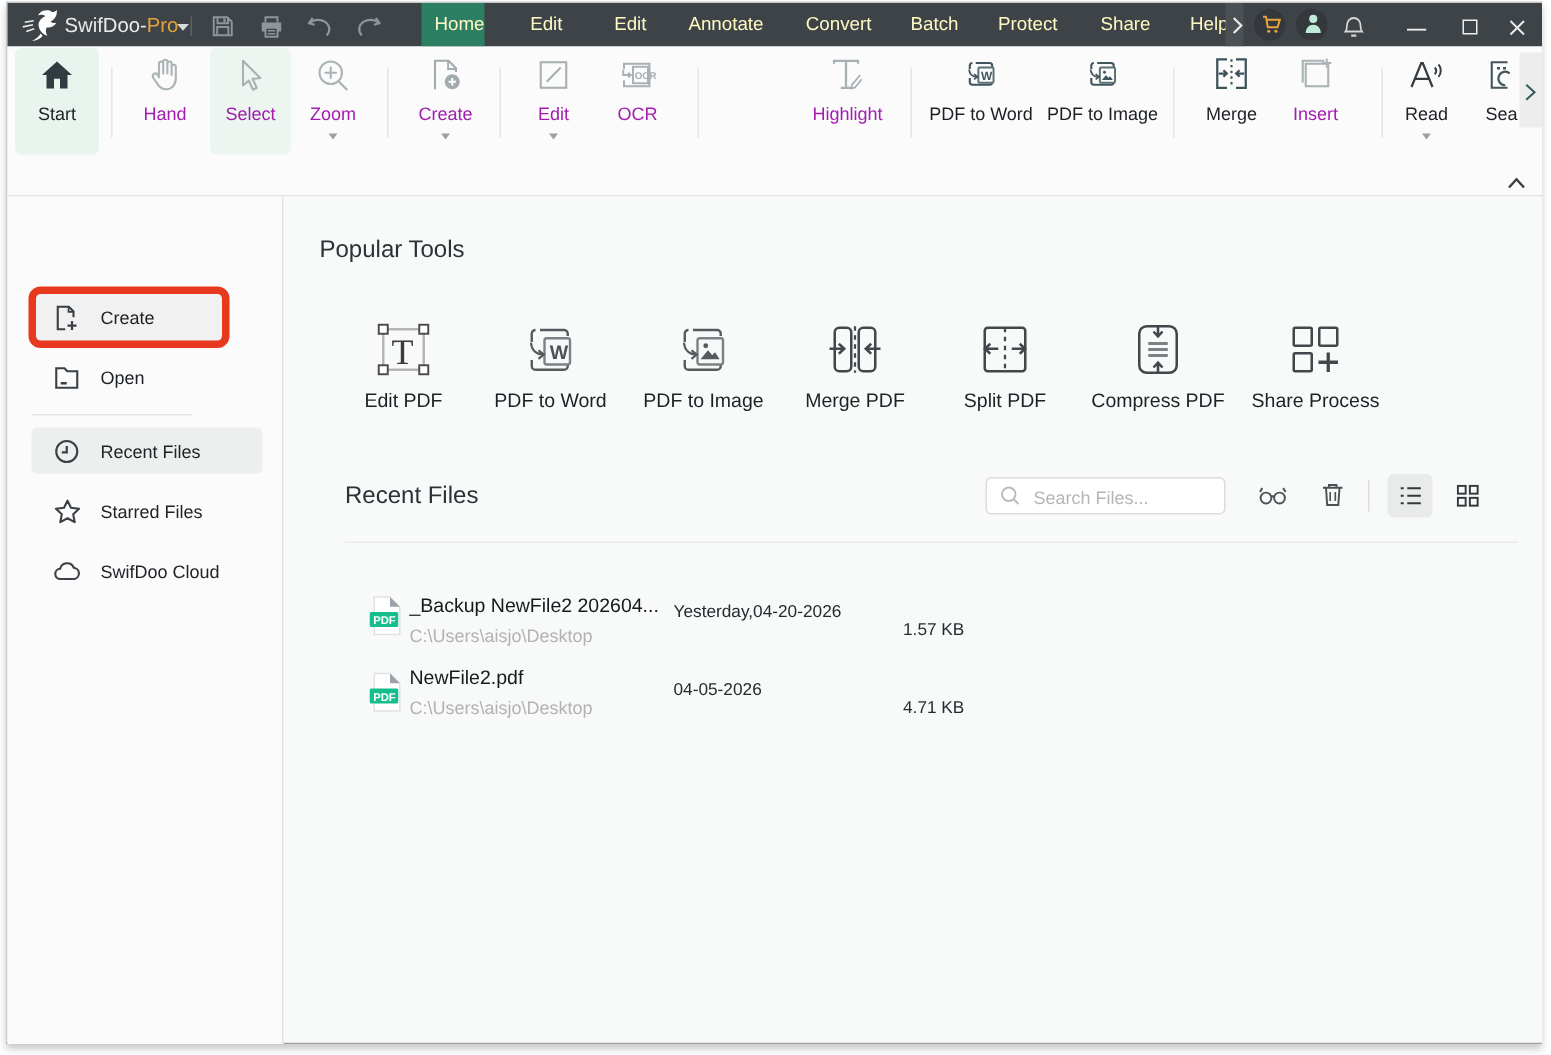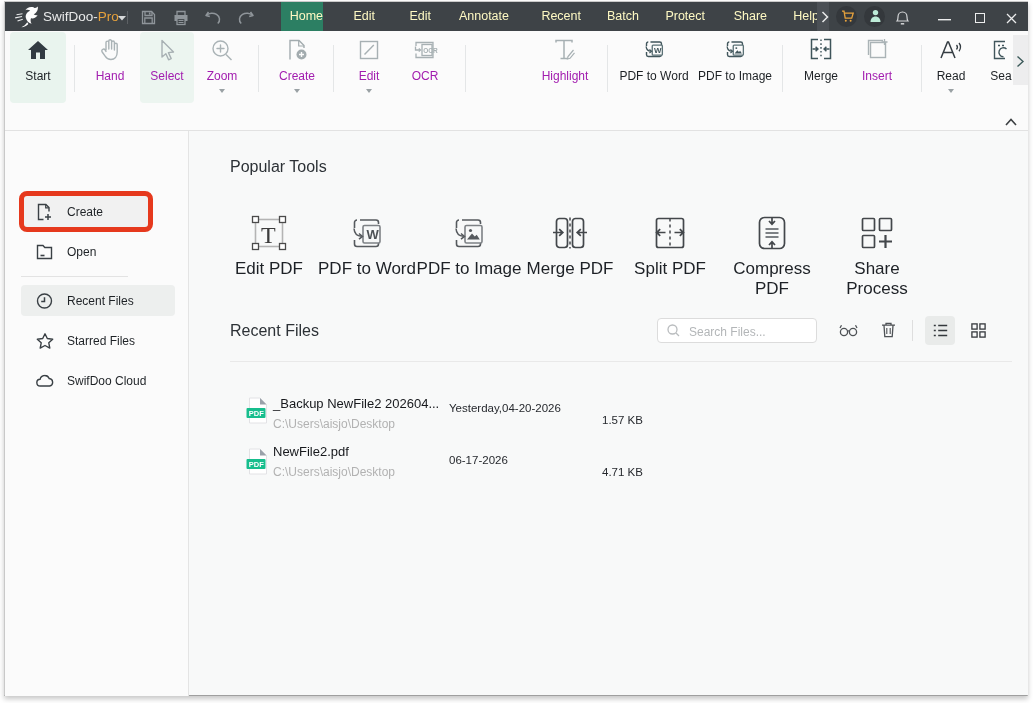--- a/index.html
+++ b/index.html
@@ -28,21 +28,21 @@
 
 .content { position:absolute; left:5px; top:131px; width:1023px; height:564px; background:#f8f9f9; }
 .sidebar { position:absolute; left:0; top:0; width:184px; height:565px; background:#fbfbfb; border-right:1px solid #e4e4e4; }
 .side-item { position:absolute; left:0; width:184px; height:32px; }
 .side-item .txt { position:absolute; left:62px; top:50%; transform:translateY(-50%); font-size:12px; color:#1e2226; }
 .side-item svg { position:absolute; left:31px; top:50%; transform:translateY(-50%); }
 
 .h16 { position:absolute; font-size:16px; color:#2c3136; }
 .tool { position:absolute; top:84px; width:110px; text-align:center; }
 .tool svg { display:inline-block; }
-.tool .tl { position:absolute; top:44px; width:110px; left:0; text-align:center; font-size:17px; color:#1d2126; }
+.tool .tl { position:absolute; top:44px; width:110px; left:0; text-align:center; font-size:13px; color:#1d2126; }
 .searchbox { position:absolute; left:652px; top:187px; width:160px; height:25px; background:#fff; border:1px solid #dcdcdc; border-radius:4px; }
 .filerow .tit { position:absolute; left:268px; font-size:13px; color:#17191d; }
 .filerow .pth { position:absolute; left:268px; font-size:12px; color:#b2b2b2; }
 .filerow .dat { position:absolute; left:444px; font-size:11.5px; color:#26292e; }
 .filerow .siz { position:absolute; left:597px; font-size:11.5px; color:#26292e;margin-top:12px; }
 </style>
 </head>
 <body>
 <div class="window"></div>
 <div class="titlebar" id="titlebar">
@@ -77,21 +77,21 @@
       <path d="M1.6 4.2 C4 1.8 8.5 1.6 11.5 3.4 C15 5.5 15.5 9.8 12.8 12.6"></path>
   </svg>
   <svg class="abs" style="left:231px;top:9px" width="18" height="14" viewBox="0 0 18 14" fill="none" stroke="#8f959a" stroke-width="1.5">
     <path d="M14.5 1 L17 4.5 L13.2 5.5" stroke-linejoin="round"></path>
       <path d="M16.4 4.2 C14 1.8 9.5 1.6 6.5 3.4 C3 5.5 2.5 9.8 5.2 12.6"></path>
   </svg>
   <div class="tb-item home-tab" style="left:276px;width:42px">Home</div>
   <div class="tb-item" style="left:336px;width:34px">Edit</div>
   <div class="tb-item" style="left:386px;width:40px">Edit</div>
   <div class="tb-item" style="left:444px;width:60px">Annotate</div>
-  <div class="tb-item" style="left:522px;width:54px">Recent</div>
+  <div class="tb-item" style="left:522px;width:54px">Convert</div>
   <div class="tb-item" style="left:596px;width:38px">Batch</div>
   <div class="tb-item" style="left:650px;width:50px">Protect</div>
   <div class="tb-item" style="left:718px;width:44px">Share</div>
   <div class="tb-item" style="left:780px;width:34px">Help</div>
   <div class="abs" style="left:812px;top:0;width:12px;height:29px;background:#4b5055"></div>
   <svg class="abs" style="left:816px;top:9px" width="8" height="12" viewBox="0 0 8 12" fill="none" stroke="#e8eaea" stroke-width="1.5">
       <path d="M1.5 1 L6.5 6 L1.5 11"></path>
     </svg>
   <div class="circ" style="left:831px"></div>
   <svg class="abs" style="left:836px;top:8px" width="13" height="13" viewBox="0 0 13 13" fill="none" stroke="#e8a33d" stroke-width="1.3">
@@ -289,21 +289,21 @@
       <div class="txt">Starred Files</div>
     </div>
     <div class="side-item" style="top:234px;height:32px">
       <svg width="18" height="13" viewBox="0 0 18 13" fill="none" stroke="#3a4045" stroke-width="1.4">
         <path d="M4.4 11.5 a3.4 3.4 0 0 1 -0.3 -6.8 A4.8 4.8 0 0 1 13.2 4 a3.8 3.8 0 0 1 0.4 7.5 Z"></path>
       </svg>
       <div class="txt">SwifDoo Cloud</div>
     </div>
   </div>
   <div id="main">
-    <div class="h16" style="left:225px;top:27px">Popular Tools</div>
+    <div class="h16" style="left:208px;top:27px">Popular Tools</div>
 
     <div class="tool" style="left:209px">
       <svg width="36" height="36" viewBox="0 0 36 36" fill="none">
         <rect x="4.5" y="4.5" width="27" height="27" stroke="#b4b4b4" stroke-width="1.6"></rect>
         <rect x="1.5" y="1.5" width="6" height="6" fill="#fff" stroke="#4b4b4b" stroke-width="1.3"></rect>
         <rect x="28.5" y="1.5" width="6" height="6" fill="#fff" stroke="#4b4b4b" stroke-width="1.3"></rect>
         <rect x="1.5" y="28.5" width="6" height="6" fill="#fff" stroke="#4b4b4b" stroke-width="1.3"></rect>
         <rect x="28.5" y="28.5" width="6" height="6" fill="#fff" stroke="#4b4b4b" stroke-width="1.3"></rect>
         <text x="10" y="27.5" font-size="24" font-family="Liberation Serif" fill="#3c3c3c">T</text>
       </svg>
@@ -413,17 +413,17 @@
     </div>
     <div class="filerow">
       <svg class="abs" style="left:240px;top:317px" width="24" height="27" viewBox="0 0 24 27">
         <path d="M4.5 1 H15 L21.5 7.5 V26 H4.5 Z" fill="#fff" stroke="#e2e2e5" stroke-width="1"></path>
         <path d="M15 1 L15 7.5 H21.5 Z" fill="#9aa1a9"></path>
         <rect x="1.5" y="11" width="19" height="10" rx="1" fill="#17be8d"></rect>
         <text x="3.8" y="19" font-size="7.5" font-weight="bold" fill="#fff" font-family="Liberation Sans">PDF</text>
       </svg>
       <div class="tit" style="top:313px">NewFile2.pdf</div>
       <div class="pth" style="top:334px">C:\Users\aisjo\Desktop</div>
-      <div class="dat" style="top:323px">06-17-2026</div>
+      <div class="dat" style="top:323px">04-05-2026</div>
       <div class="siz" style="top:323px">4.71 KB</div>
     </div>
   </div>
 </div>
 
 </body></html>

